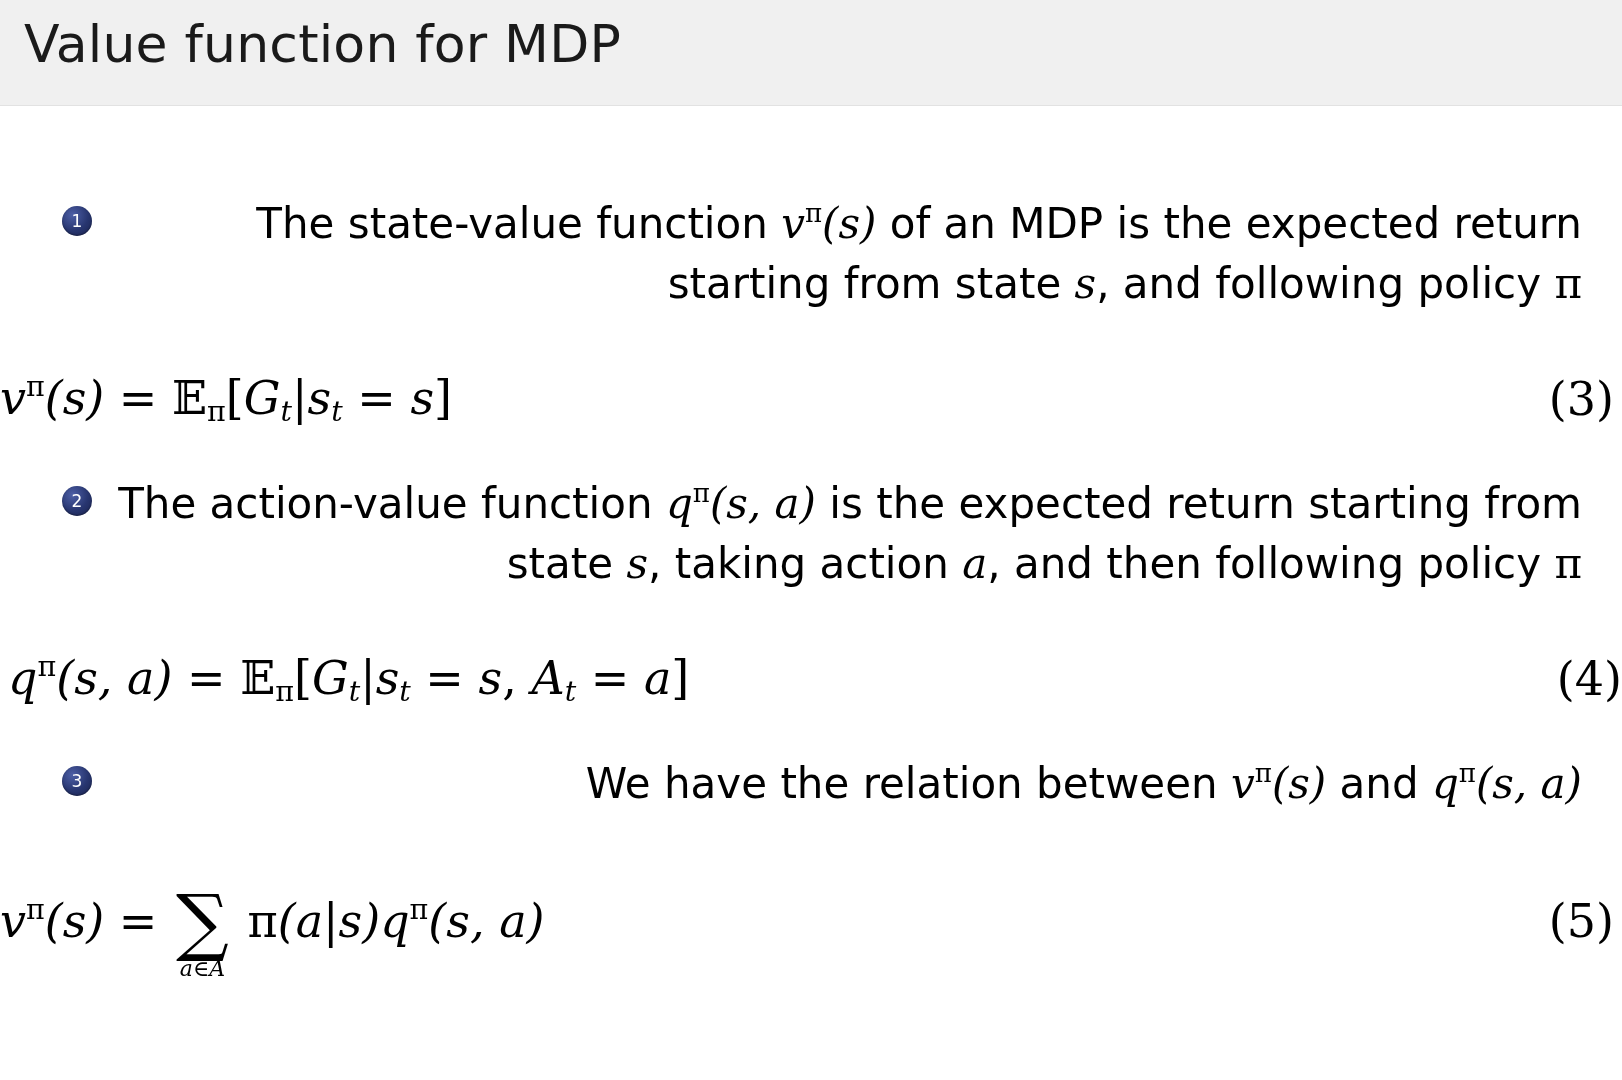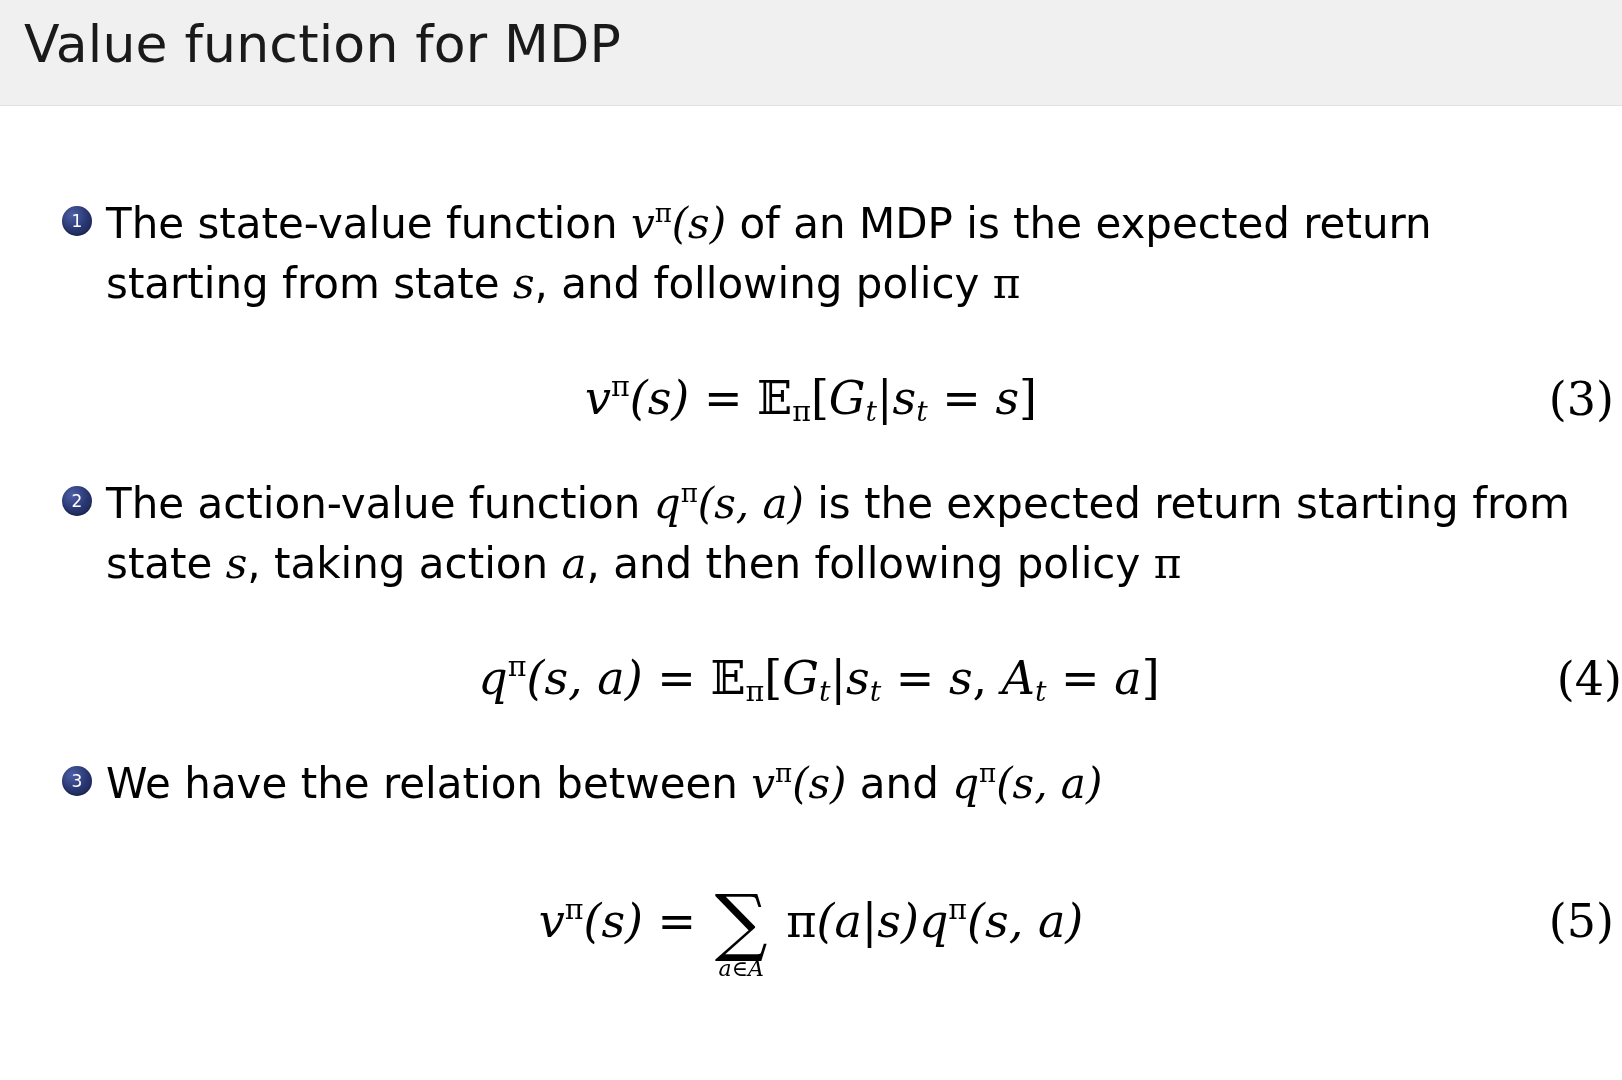--- a/index.html
+++ b/index.html
@@ -81,20 +81,21 @@
     box-shadow: inset 0 -1px 2px rgba(0,0,0,0.35);
   }
 
   .bullet-text {
     flex: 1 1 auto;
     font-size: 42px;
     line-height: 1.42;
     color: #000000;
     font-family: "DejaVu Sans", sans-serif;
     font-weight: 400;
+    text-align: right;
   }
 
   
   .mvar {
     font-family: "DejaVu Serif", serif;
     font-style: italic;
   }
   .mupr {
     font-family: "DejaVu Serif", serif;
     font-style: normal;
@@ -122,21 +123,21 @@
     font-style: normal;
   }
 
   
   .equation-row {
     position: absolute;
     left: 0;
     width: 1622px;
     display: flex;
     align-items: center;
-    justify-content: center;
+    justify-content: flex-start;
   }
   .equation-body {
     font-size: 46px;
     font-family: "DejaVu Serif", serif;
     white-space: nowrap;
     color: #000000;
   }
   .equation-number {
     position: absolute;
     right: 8px;

